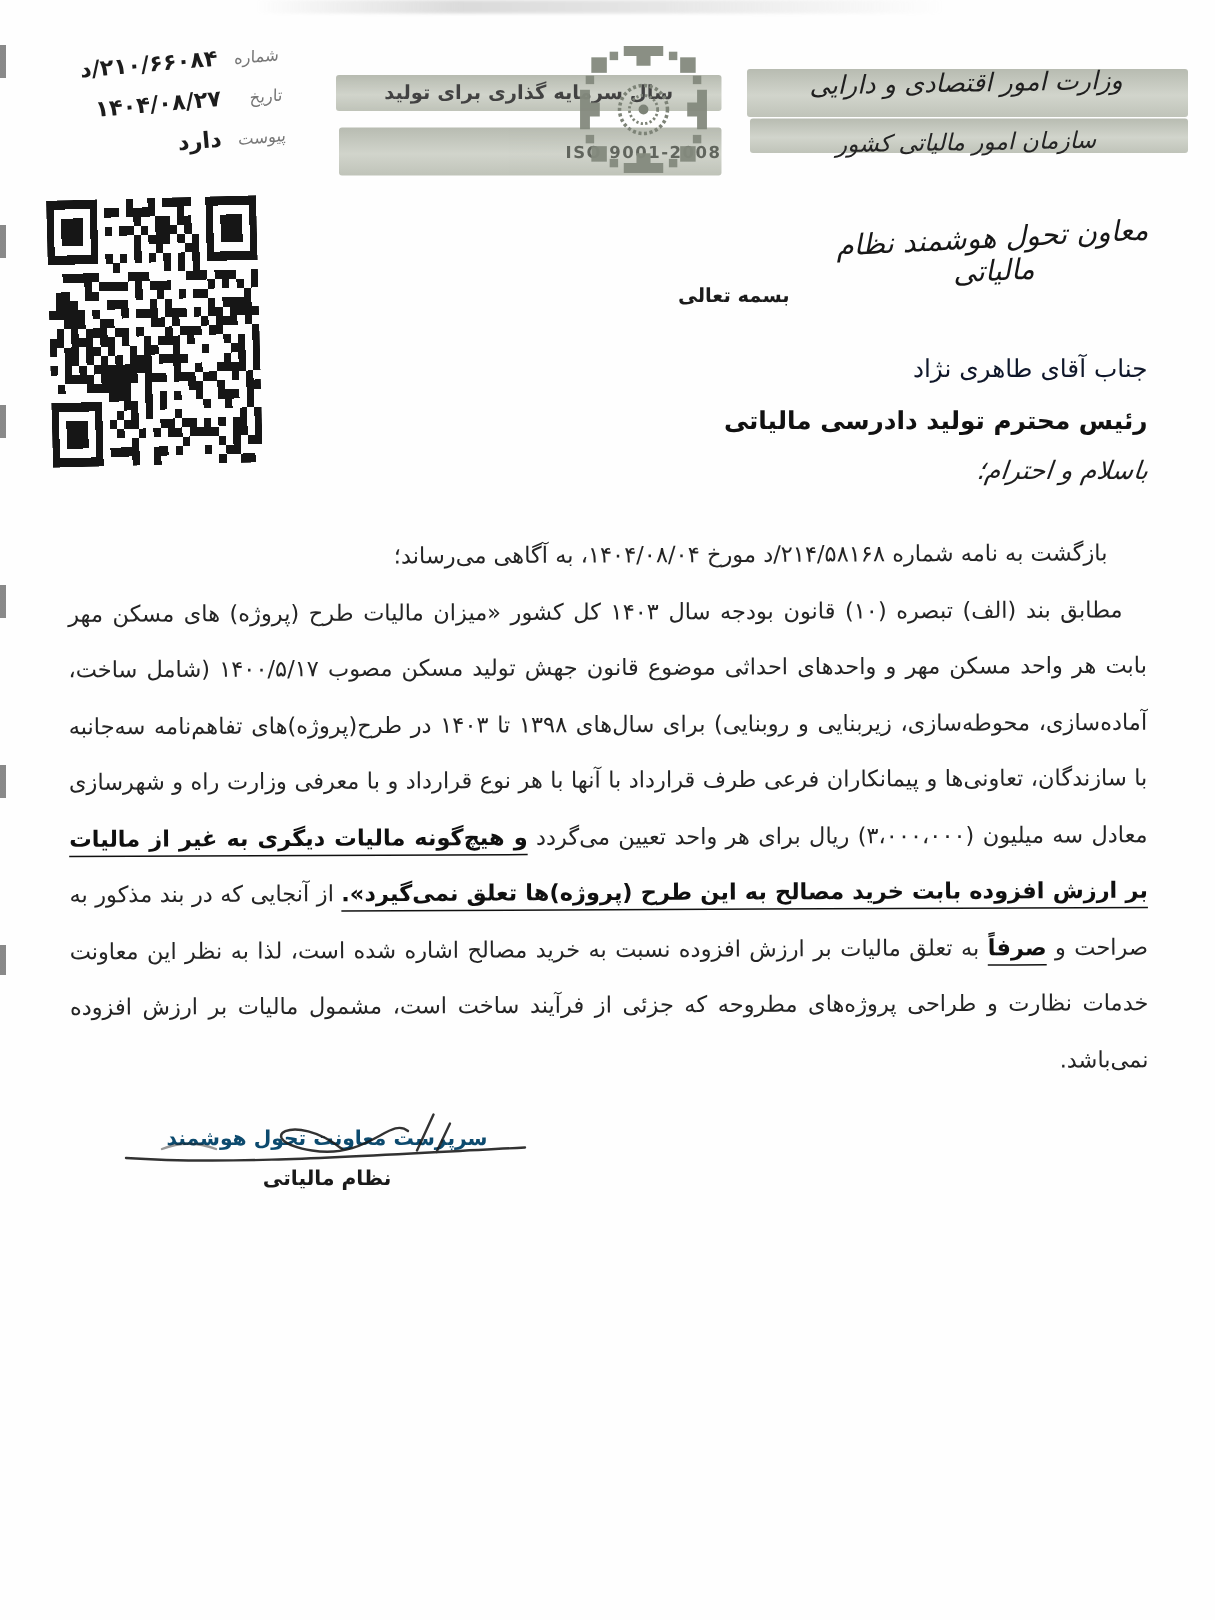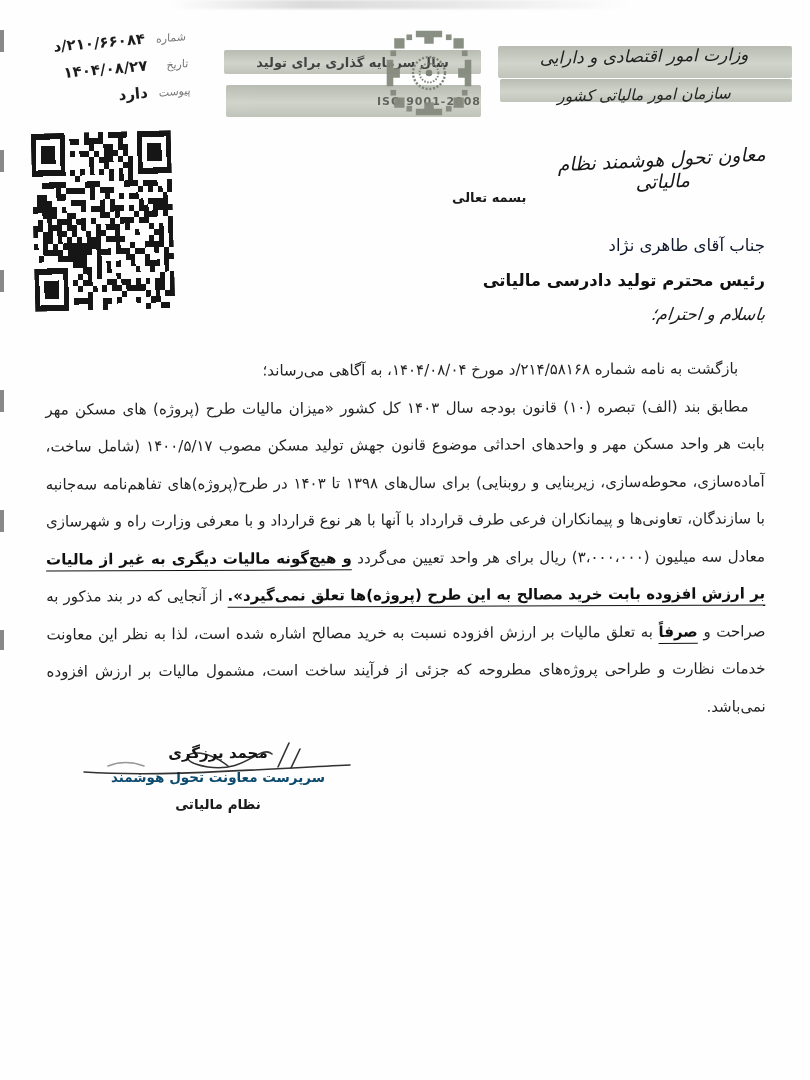--- a/index.html
+++ b/index.html
@@ -549,18 +549,17 @@
   <div class="signature">
     <svg class="sig-swoosh" viewBox="0 0 280 52" aria-hidden="true">
       <g fill="none" stroke="#1c1c1c" stroke-width="1.6" stroke-linecap="round" opacity="0.9">
         <path d="M6 36 C 80 41 170 34 272 29"></path>
         <path d="M150 30 C 118 4 88 24 130 31 C 168 37 182 8 194 18"></path>
         <path d="M200 31 l 11 -24"></path>
         <path d="M213 32 l 9 -19"></path>
         <path d="M30 30 C 45 24 58 27 66 30" opacity="0.5"></path>
       </g>
     </svg>
-    <div class="sig-name">محمد برزگری</div>
     <div class="sig-title1">سرپرست معاونت تحول هوشمند</div>
     <div class="sig-title2">نظام مالیاتی</div>
   </div>
 
 </div>
 
 </body></html>

